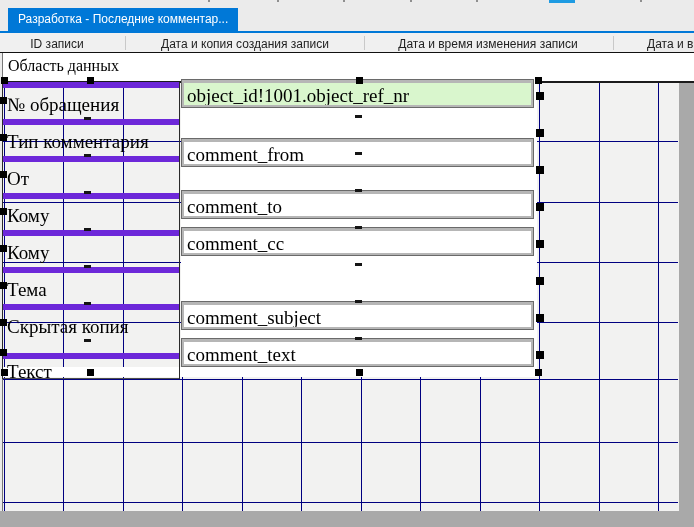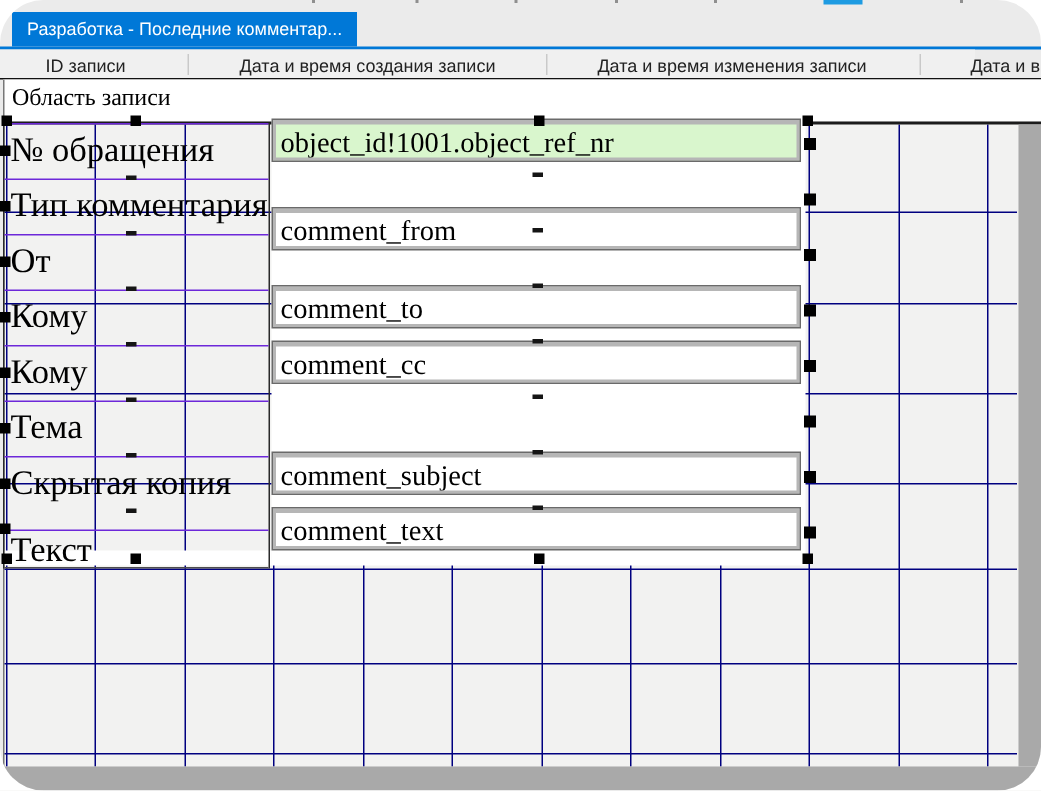--- a/index.html
+++ b/index.html
@@ -1,17 +1,17 @@
 <!DOCTYPE html>
 <html style="--accent: #0078d7; --gridline: #000080; --hl: #d9f6cd; --outside: #a9a9a9;"><head>
 <meta charset="utf-8">
 <style>
   html,body{margin:0;padding:0;}
   body{font-family:"Liberation Sans","DejaVu Sans",sans-serif;}
-  .screen{position:relative;width:694px;height:527px;background:#ebebeb;overflow:hidden;border-radius:29px;}
+  .screen{position:relative;width:694px;height:527px;background:#ebebeb;overflow:hidden;}
 
   
   .tick{position:absolute;top:0;width:2px;height:2px;background:#8f8f8f;}
   .accent-marker{position:absolute;top:0;left:549px;width:26px;height:3px;background:#1e9be2;}
   .doc-tab{position:absolute;left:8px;top:8px;height:23px;line-height:23px;
     background:var(--accent,#0078d7);color:#fff;font-size:12px;padding:0 10px;white-space:nowrap;}
   .tab-underline{position:absolute;left:0;top:31px;width:694px;height:2px;background:var(--accent,#0078d7);}
 
   
   .colheader{position:absolute;left:0;top:33px;width:650px;height:19px;background:#f0f0f0;}
@@ -28,22 +28,22 @@
   .grid-area{position:absolute;left:2px;top:81px;width:676px;height:430px;background:#f2f2f1;border-left:1px solid #777;}
   .grid-top-line{position:absolute;left:2px;top:81px;width:692px;height:2px;background:#1c1c1c;}
   .gline{position:absolute;background:var(--gridline,#000080);pointer-events:none;}
   .right-gray{position:absolute;left:679px;top:83px;width:15px;height:428px;background:var(--outside,#a9a9a9);}
   .bottom-gray{position:absolute;left:0;top:511px;width:694px;height:16px;background:var(--outside,#a9a9a9);}
 
   .shield{position:absolute;background:#fff;}
 
   
   .labels{position:absolute;left:2px;top:82px;width:178px;border-left:1px solid #2a2a2a;border-right:1px solid #2a2a2a;box-sizing:border-box;}
-  .lcell{position:relative;width:100%;height:37px;border-top:1px solid #6d28d9;box-sizing:border-box;
-    font-family:"Liberation Serif","DejaVu Serif",serif;font-size:23px;color:#000;
+  .lcell{position:relative;width:100%;height:37px;border-top:6px solid #6d28d9;box-sizing:border-box;
+    font-family:"Liberation Serif","DejaVu Serif",serif;font-size:19px;color:#000;
     line-height:33px;padding-left:4px;white-space:nowrap;overflow:hidden;}
   .lcell:last-child{height:26px;line-height:25px;border-bottom:1px solid #4d4d4d;margin-top:12px;}
 
   
   .fcell{position:absolute;left:182px;width:351px;height:27px;box-sizing:border-box;
     background:#fff;border:2px solid #b6b6b6;border-top-width:3px;outline:1px solid #6a6a6a;
     font-family:"Liberation Serif","DejaVu Serif",serif;font-size:19px;color:#000;
     line-height:25px;padding-left:3px;white-space:nowrap;overflow:hidden;}
   .fcell.hl{background:var(--hl,#d9f6cd);}
 
@@ -55,31 +55,31 @@
 
 <div class="screen">
 
   <div class="accent-marker"></div>
 
   <div class="doc-tab">Разработка - Последние комментар...</div>
   <div class="tab-underline"></div>
 
   <div class="colheader">
     <div class="h" style="left:57px">ID записи</div>
-    <div class="h" style="left:245px">Дата и время создания записи</div>
+    <div class="h" style="left:245px">Дата и копия создания записи</div>
     <div class="h" style="left:488px">Дата и время изменения записи</div>
     <div class="h leftalign" style="left:647px">Дата и в</div>
   </div>
   <div class="colsep" style="left:125px"></div>
   <div class="colsep" style="left:364px"></div>
   <div class="colsep" style="left:613px"></div>
   <div class="top-black-line"></div>
 
   <div class="band-strip"></div>
-  <div class="band-title">Область записи</div>
+  <div class="band-title">Область данных</div>
 
   <div class="grid-area"></div>
   <div id="gridlines" style="position: absolute; z-index: 0;">
       <div class="gline" style="left: 3.5px; top: 83px; width: 1px; height: 428px; position: absolute;"></div>
       <div class="gline" style="left: 63px; top: 83px; width: 1px; height: 428px; position: absolute;"></div>
       <div class="gline" style="left: 122.5px; top: 83px; width: 1px; height: 428px; position: absolute;"></div>
       <div class="gline" style="left: 182px; top: 83px; width: 1px; height: 428px; position: absolute;"></div>
       <div class="gline" style="left: 241.5px; top: 83px; width: 1px; height: 428px; position: absolute;"></div>
       <div class="gline" style="left: 301px; top: 83px; width: 1px; height: 428px; position: absolute;"></div>
       <div class="gline" style="left: 360.5px; top: 83px; width: 1px; height: 428px; position: absolute;"></div>

